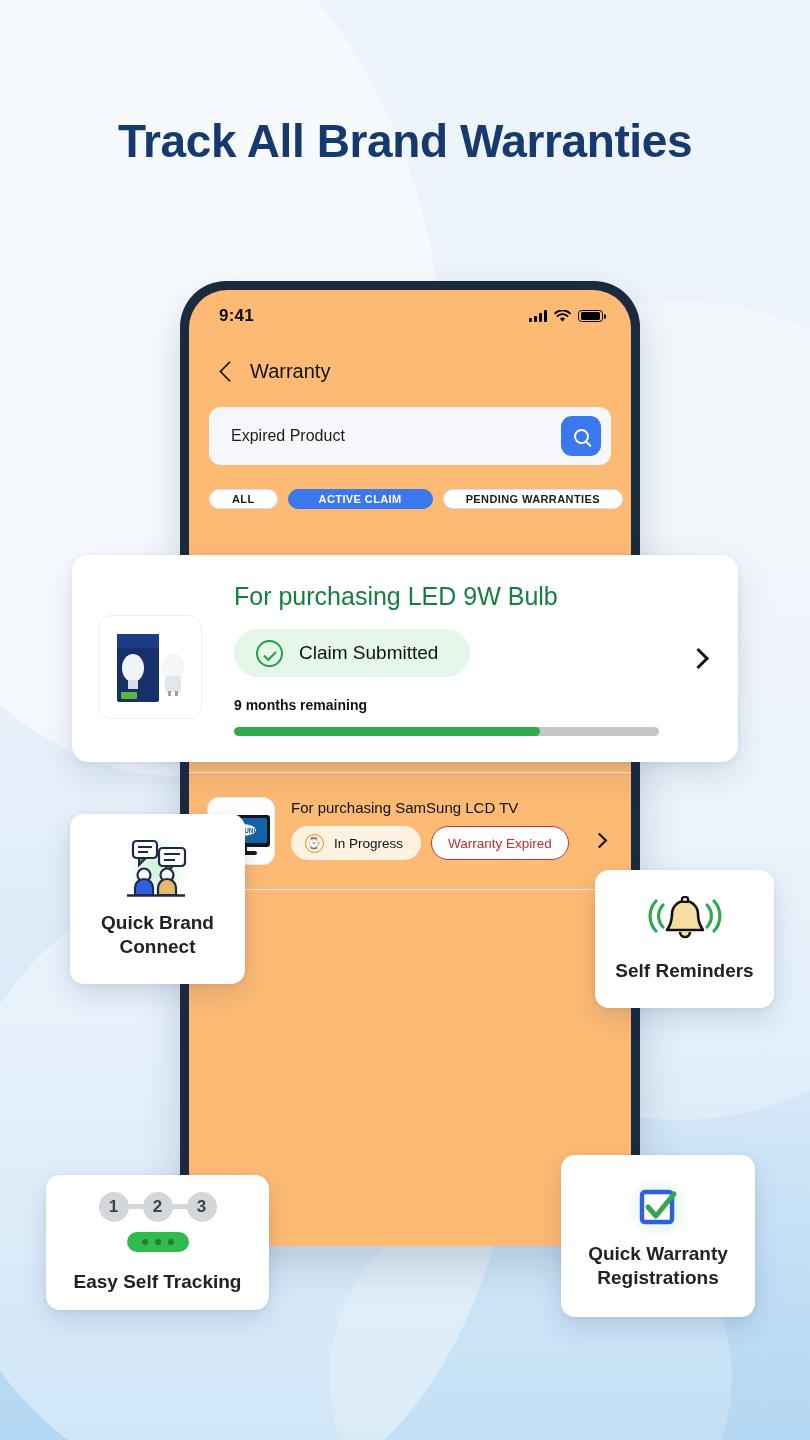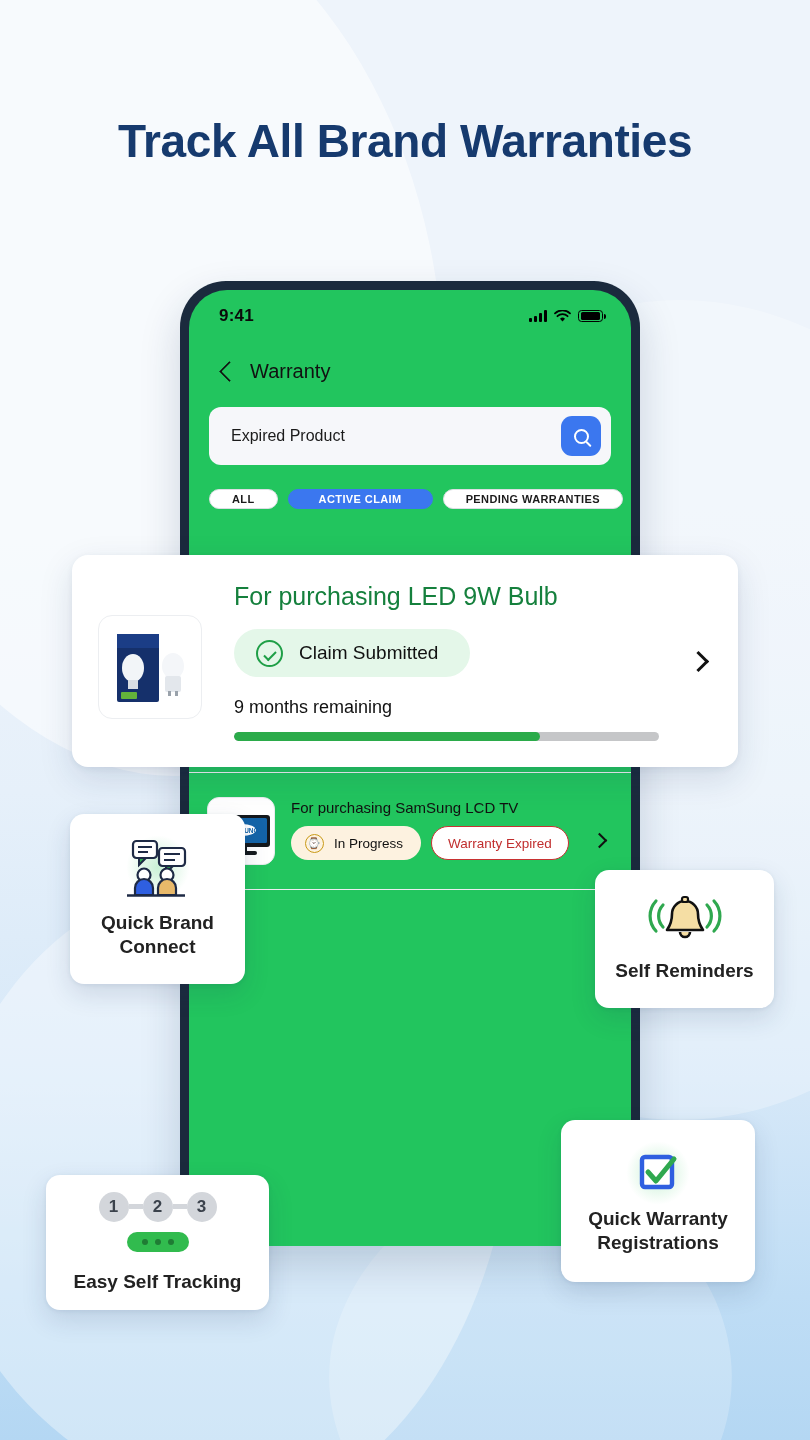--- a/index.html
+++ b/index.html
@@ -55,21 +55,21 @@
   .phone {
     position: absolute; left: 180px; top: 281px;
     width: 460px; height: 965px;
     background: #1b2a3d;
     border-radius: 46px 46px 0 0;
     padding: 9px 9px 0 9px;
     box-shadow: 0 18px 40px rgba(20,45,85,.18);
   }
   .screen {
     width: 100%; height: 100%;
-    background: #22c55e;
+    background: #fdba74;
     border-radius: 38px 38px 0 0;
     overflow: hidden;
     position: relative;
   }
   
   .statusbar {
     height: 44px; display: flex; align-items: center;
     justify-content: space-between; padding: 8px 28px 0 30px;
   }
   .status-time { font-size: 17px; font-weight: 600; color: #0b0b0b; letter-spacing: .2px;}
@@ -153,36 +153,36 @@
     border:1px solid #eceef1; border-radius:14px; overflow:hidden; background:#fff;}
   .hl-body { flex:1; min-width:0;}
   .hl-title { font-size:25px; color:#15803d; line-height:1.2; }
   .hl-badge { display:inline-flex; align-items:center; gap:16px;
     background:#e4f7e9; border-radius:24px; height:48px; padding:0 32px 0 22px;
     margin-top:18px; font-size:19px; color:#111;}
   .hl-check { width:27px; height:27px; border-radius:50%; border:2.4px solid #1f9f47;
     position:relative;}
   .hl-check::after{content:""; position:absolute; left:6px; top:9px; width:10px; height:5px;
     border-left:2.4px solid #1f9f47; border-bottom:2.4px solid #1f9f47; transform:rotate(-45deg);}
-  .hl-remaining { font-size:18px; color:#111; margin-top:20px;}
+  .hl-remaining { font-size:14px; color:#111; margin-top:20px;font-weight:bold;}
   .hl-bar { height:9px; border-radius:5px; background:#c5c6c8; margin-top:14px; overflow:hidden;}
   .hl-bar i { display:block; height:100%; background:#2bab4a; border-radius:5px;}
   .hl-chev { width:15px; height:15px; border-right:3.4px solid #111; border-top:3.4px solid #111;
     transform:rotate(45deg); align-self:center; margin-right:6px;}
 
   
   .fcard { position:absolute; background:#fff; border-radius:14px;
     box-shadow: 0 10px 26px rgba(25,50,90,.14), 0 1px 4px rgba(25,50,90,.08);
     display:flex; flex-direction:column; align-items:center; justify-content:center;
     text-align:center; }
   .fcard .flabel { font-size:19px; font-weight:700; color:#222; line-height:1.25; }
   #fc-brand  { left:70px;  top:814px;  width:175px; height:170px; padding: 10px 12px; }
   #fc-bell   { left:595px; top:870px;  width:179px; height:138px; padding: 12px 10px; }
   #fc-track  { left:46px;  top:1175px; width:223px; height:135px; padding: 10px 12px; }
-  #fc-reg    { left:561px; top:1120px; width:194px; height:162px; padding: 10px 12px; }
+  #fc-reg    { left:561px; top:1155px; width:194px; height:162px; padding: 10px 12px; }
   .glow { position:absolute; width:64px; height:64px; border-radius:50%;
     background: radial-gradient(circle, rgba(120,220,150,.40) 0%, rgba(120,220,150,0) 70%); }
 
   
   .icon-art { position:relative; display:flex; align-items:center; justify-content:center;
     margin-bottom: 10px; }
   .steps { display:flex; align-items:center; }
   .step { width:30px; height:30px; border-radius:50%; background:#d3d6db;
     color:#3b424c; font-size:17px; font-weight:700; display:flex;
     align-items:center; justify-content:center; }

